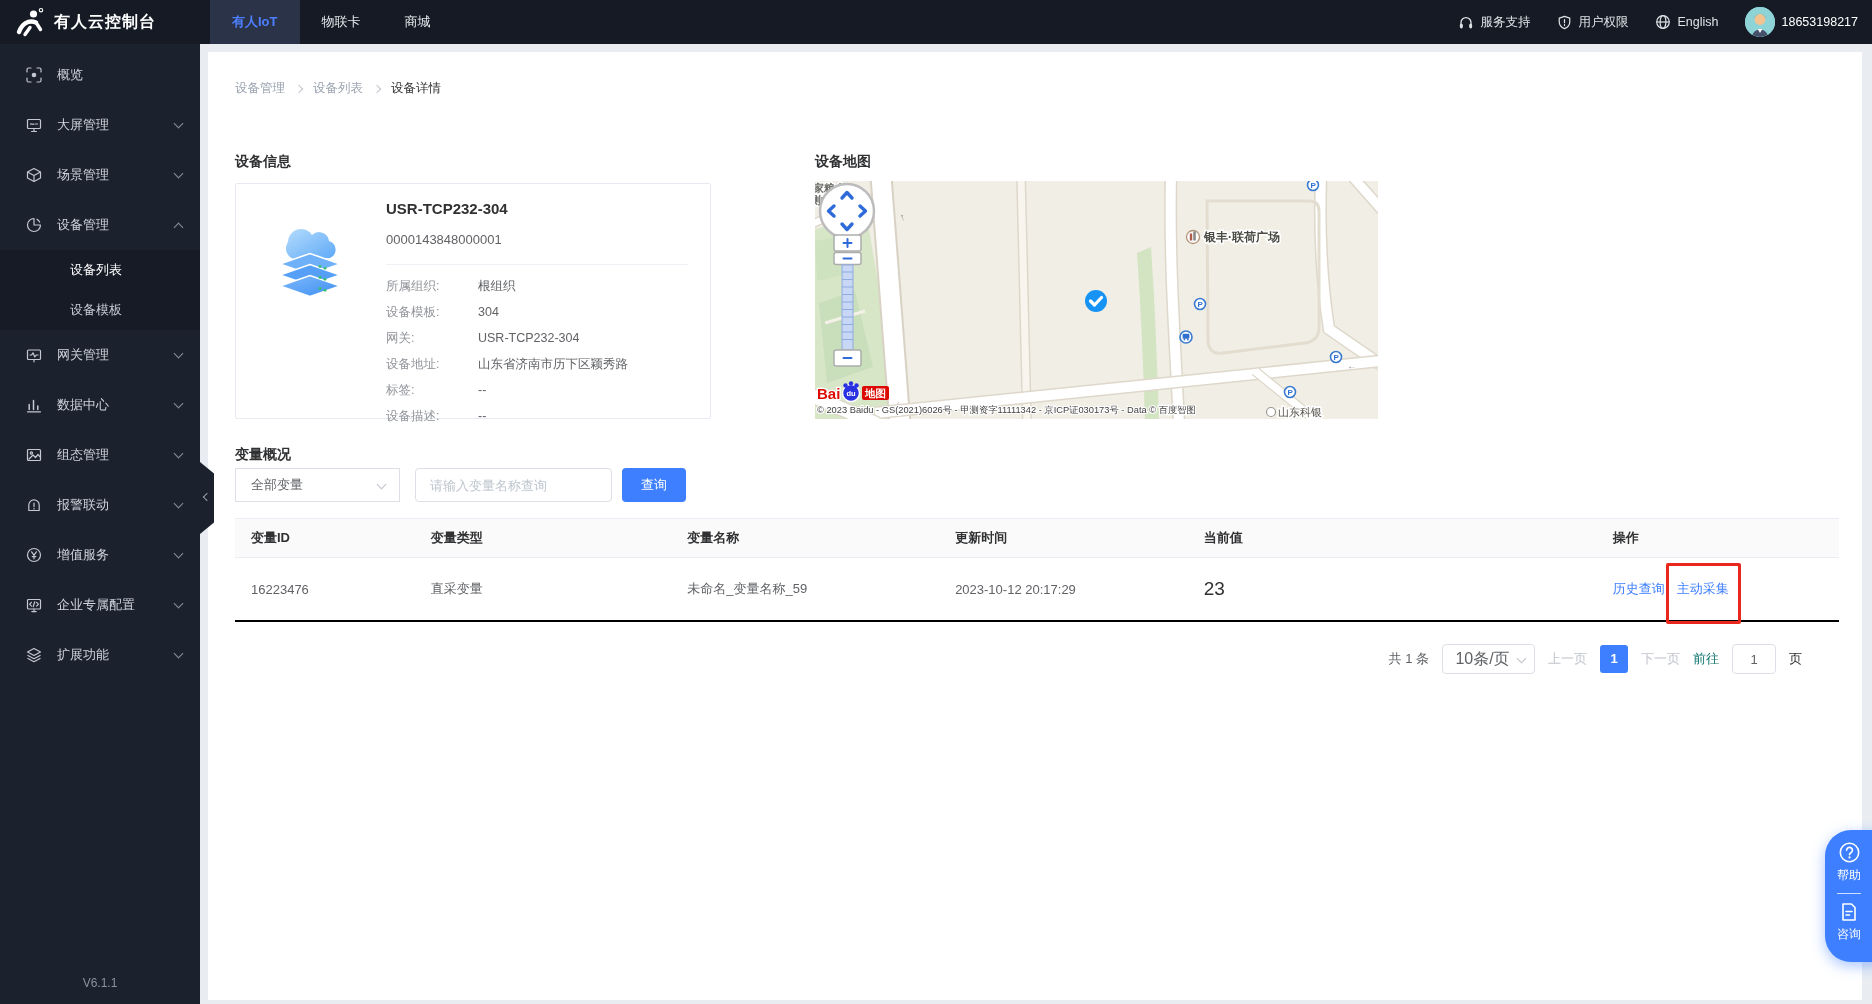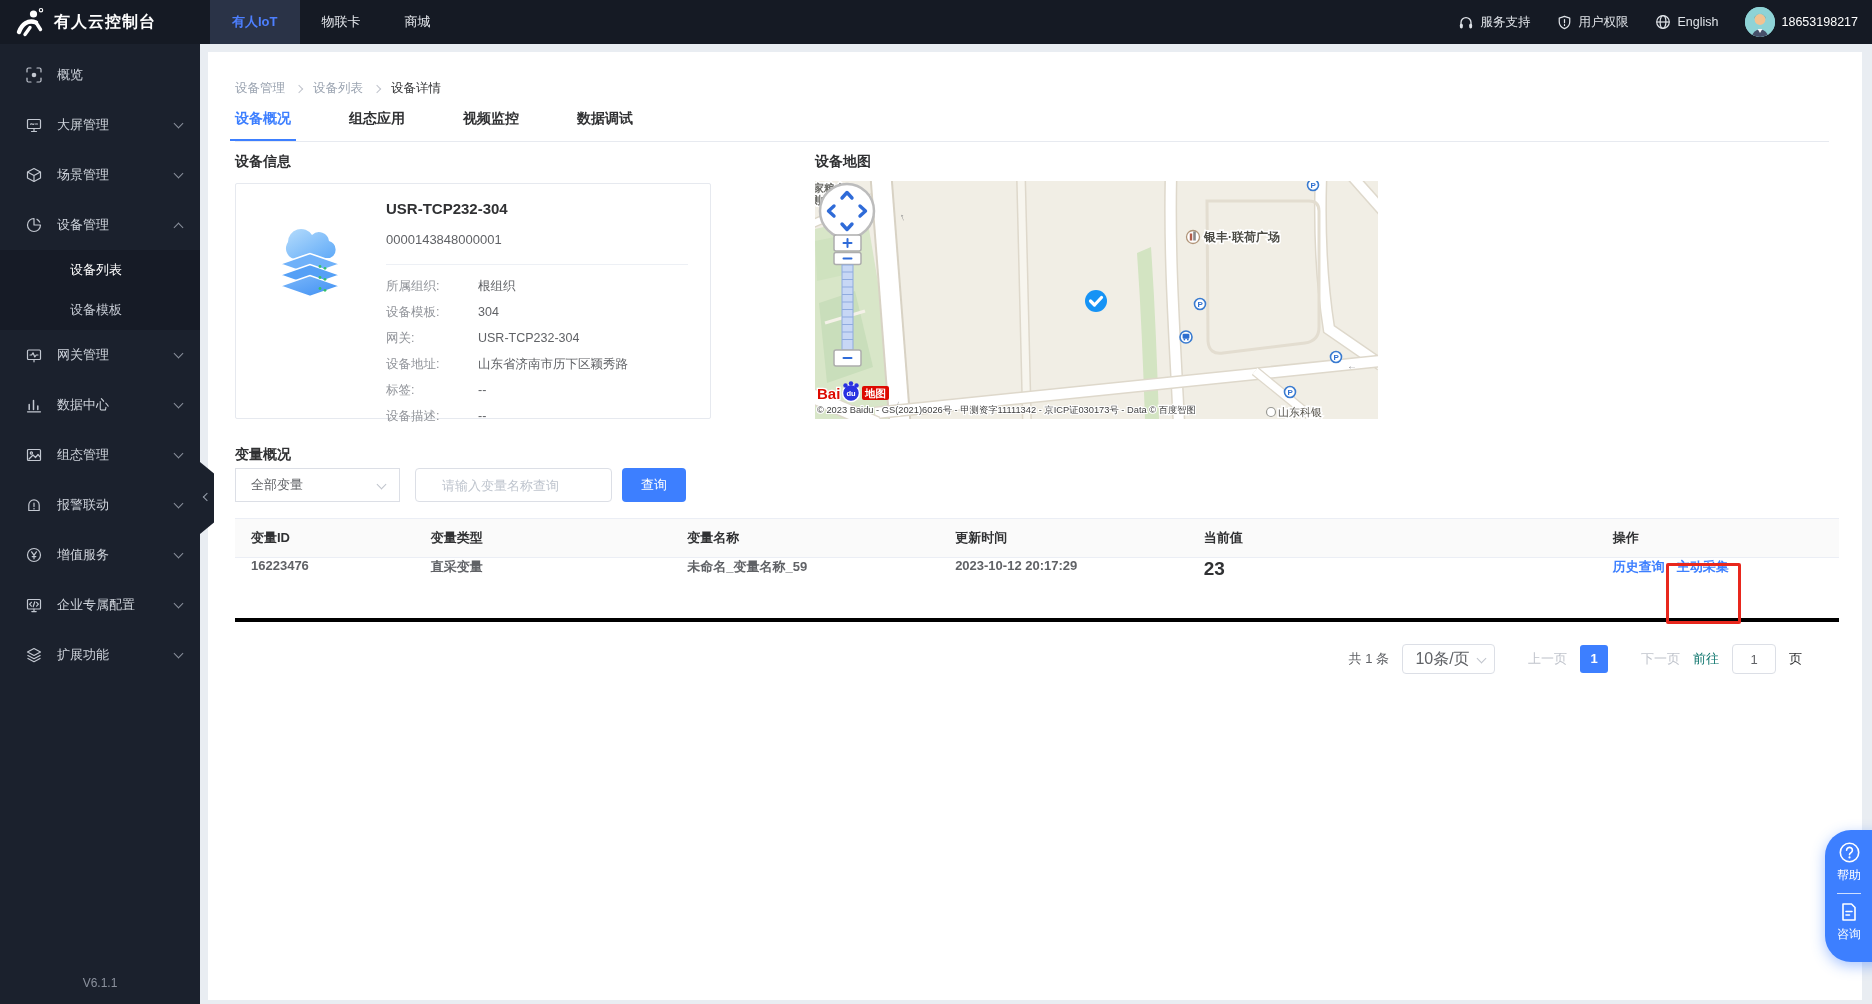--- a/index.html
+++ b/index.html
@@ -50,42 +50,42 @@
   .ddiv { position:absolute; left:150px; right:22px; top:80px; border-top:1px solid #edf0f5; }
   .drow { position:absolute; left:150px; font-size:12.5px; color:#606266; white-space:nowrap; }
   .drow .dl { display:inline-block; width:92px; color:#909399; }
 
   
   .mapwrap { position:absolute; left:607px; top:129px; width:563px; height:238px; }
 
   
   .vselect { position:absolute; left:27px; top:416px; width:165px; height:34px; border:1px solid #dcdfe6; border-radius:0; font-size:13px; color:#606266; line-height:32px; padding-left:15px; cursor:pointer; }
   .selchev { position:absolute; right:14px; top:12px; width:7px; height:7px; border-right:1.4px solid #c0c4cc; border-bottom:1.4px solid #c0c4cc; transform:rotate(45deg); }
-  .vsearch { position:absolute; left:207px; top:416px; width:197px; height:34px; border:1px solid #dcdfe6; border-radius:4px; font-size:13px; color:#606266; padding:0 26px; outline:none; font-family:inherit; }
+  .vsearch { position:absolute; left:207px; top:416px; width:197px; height:34px; border:1px solid #dcdfe6; border-radius:4px; font-size:13px; color:#606266; padding:0 14px; outline:none; font-family:inherit; }
   .vsearch::placeholder { color:#bfc5ce; }
   .qbtn { position:absolute; left:414px; top:416px; width:64px; height:34px; background:#3d7fff; color:#fff; font-size:13px; border:none; border-radius:4px; cursor:pointer; font-family:inherit; }
 
   
   .vtable { position:absolute; left:27px; top:466px; width:1604px; }
   .thead { display:flex; height:40px; align-items:center; background:#fafafa; border-top:1px solid #ebeef5; border-bottom:1px solid #ebeef5; }
-  .trow { display:flex; height:64px; border-bottom:4px solid #000000;font-weight:bold; }
+  .trow { display:flex; height:64px; align-items:center; border-bottom:2px solid #000000; }
   .c1{width:11.2%;} .c2{width:16%;} .c3{width:16.7%;} .c4{width:15.5%;} .c5{width:25.5%;} .c6{flex:1;}
   .cell { padding-left:16px; font-size:13px; color:#606266; white-space:nowrap; }
   .thead .cell { color:#303133; font-weight:600; }
   .cur-val { font-size:19px; color:#303133; }
   .link { color:#3d7fff; cursor:pointer; font-size:13px; }
   .actions { display:flex; gap:12px; }
 
   .red-box { position:absolute; left:1458px; top:511px; width:75px; height:61px; border:3px solid #e8271d; border-radius:2px; z-index:5; pointer-events:none; }
 
   
   .pager { position:absolute; top:592px; right:60px; height:30px; display:flex; align-items:center; gap:13px; font-size:13px; color:#606266; }
   .psize { position:relative; width:93px; height:30px; border:1px solid #dcdfe6; border-radius:4px; line-height:28px; text-align:center; font-size:16px; color:#606266; padding-right:12px; cursor:pointer; }
   .psize .selchev { top:10px; right:9px; }
-  .pdisabled { color:#c0c4cc; cursor:default;margin-left:20px; }
+  .pdisabled { color:#c0c4cc; cursor:default; }
   .pcur { width:28px; height:28px; background:#3d7fff; color:#fff; border-radius:3px; text-align:center; line-height:28px; font-weight:600; cursor:pointer; }
   .pgoto { width:44px; height:30px; border:1px solid #dcdfe6; border-radius:4px; text-align:center; font-size:13px; color:#606266; outline:none; font-family:inherit; }
 
   
   .floaty { position:absolute; left:1825px; top:830px; width:70px; height:132px; background:#3d7fff; border-radius:26px 0 0 26px; box-shadow:0 4px 14px rgba(61,127,255,.45); color:#fff; display:flex; flex-direction:column; align-items:flex-start; padding:12px 0 0 11px; z-index:40; }
   .fitem { display:flex; flex-direction:column; align-items:center; width:26px; cursor:pointer; }
   .fitem span { font-size:12px; margin-top:4px; }
   .fdiv { width:24px; height:1px; background:rgba(255,255,255,.75); margin:9px 0 8px 1px; }
 </style>
 </head>
@@ -252,26 +252,20 @@
   <div class="card">
 
     <div class="breadcrumb">
       <span>设备管理</span>
       <span class="bsep"></span>
       <span>设备列表</span>
       <span class="bsep"></span>
       <span class="dark">设备详情</span>
     </div>
 
-    <div class="tabbar">
-      <div class="tab active">设备概况</div>
-      <div class="tab">组态应用</div>
-      <div class="tab">视频监控</div>
-      <div class="tab">数据调试</div>
-    </div>
 
     <div class="sec-title" style="left:27px; top:101px;">设备信息</div>
     <div class="sec-title" style="left:607px; top:101px;">设备地图</div>
 
     <div class="dcard">
       <svg class="dicon" viewBox="0 0 92 92">
         <defs>
           <linearGradient id="gcl" x1="0" y1="0" x2="1" y2="1">
             <stop offset="0" stop-color="#b5dcfc"></stop>
               <stop offset="1" stop-color="#5ea9f8"></stop>

